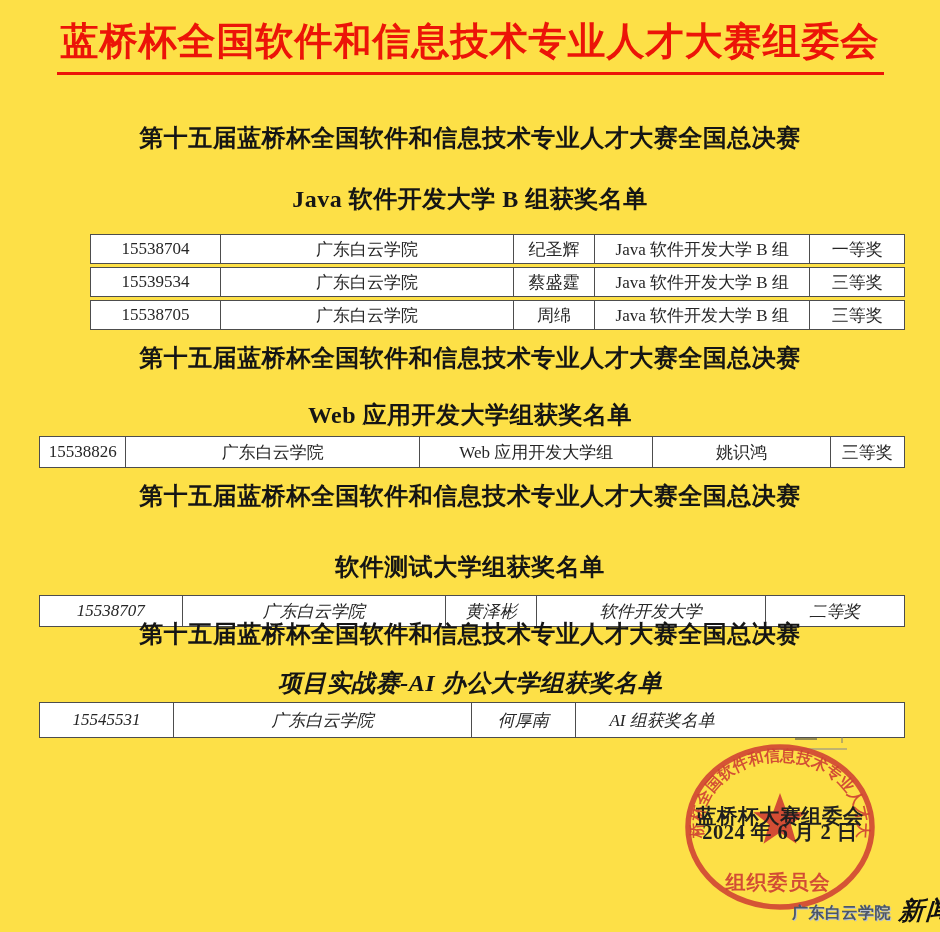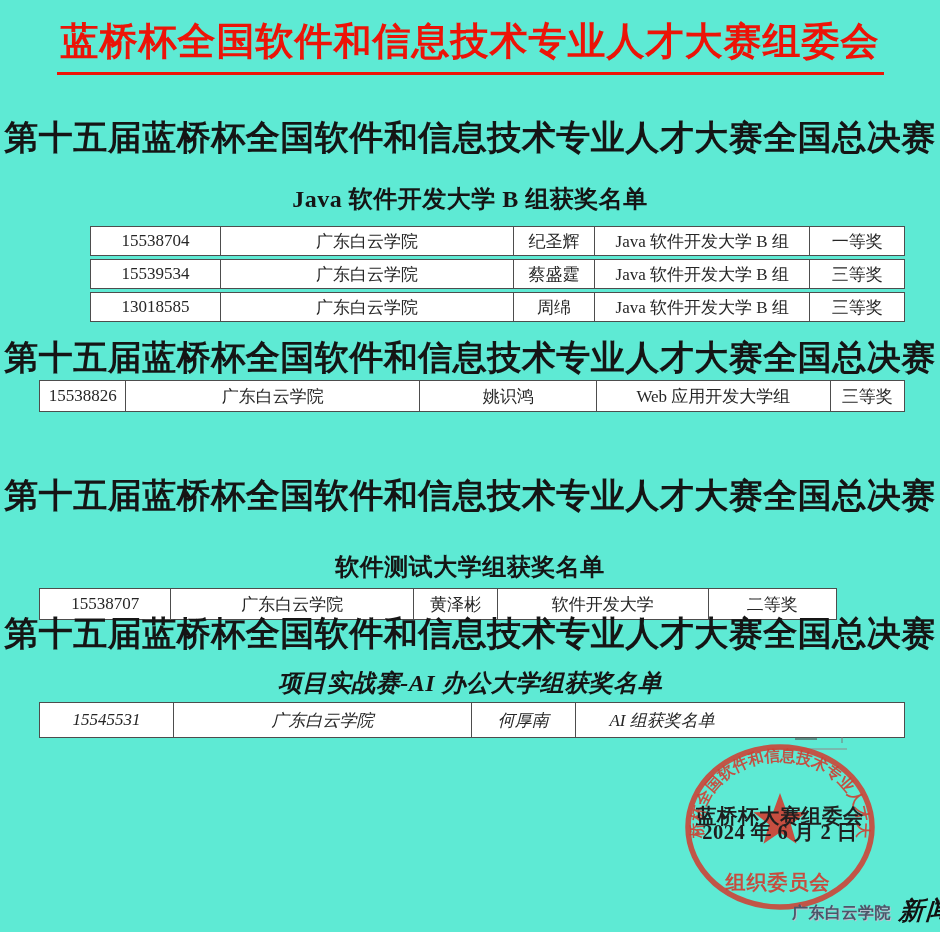--- a/index.html
+++ b/index.html
@@ -1,43 +1,43 @@
 <!DOCTYPE html>
 <html style="--red: #ec1408; --stamp: #cf4033; --wm: #4b5669;"><head>
 <meta charset="utf-8">
 <style>
   * { margin:0; padding:0; box-sizing:border-box; }
   html,body { width:940px; height:932px; }
   body { background:#ffffff; font-family:"Liberation Serif","DejaVu Serif",serif; color:#222; }
-  #doc { position:relative; width:940px; height:932px; overflow:hidden; background:#5eead4; }
+  #doc { position:relative; width:940px; height:932px; overflow:hidden; background:#fde047; }
 
   
   .title-wrap { position:absolute; top:16px; left:0; width:100%; text-align:center; }
   .org-title {
     display:inline-block;
     font-family:"Liberation Sans","DejaVu Sans",sans-serif;
     font-size:38px; font-weight:900; letter-spacing:1px;
     color:var(--red,#ec1408);
     border-bottom:3px solid var(--red,#ec1408);
     padding:2px 4px 6px 4px;
     line-height:1.25;
   }
 
   
   .sec { position:absolute; left:0; width:940px; }
   #sec1 { top:120px; } #sec2 { top:340px; } #sec3 { top:478px; } #sec4 { top:616px; }
-  .heading { text-align:center; font-size:34px; font-weight:700; line-height:36px; color:#151515; letter-spacing:0.5px; }
+  .heading { text-align:center; font-size:24px; font-weight:700; line-height:36px; color:#151515; letter-spacing:0.5px; }
   .subtitle { text-align:center; font-size:24px; font-weight:700; line-height:34px; color:#151515; letter-spacing:0.5px; }
   #sec1 .subtitle { margin-top:26px; } #sec2 .subtitle { margin-top:22px; }
   #sec3 .subtitle { margin-top:36px; } #sec4 .subtitle { margin-top:14px;font-style:italic; }
 
   .tablewrap { margin-left:42px; width:863px; }
-  #sec1 .tablewrap { margin-top:10px;padding-left:48px; }
+  #sec1 .tablewrap { margin-top:18px;padding-left:48px; }
   #sec2 .tablewrap { margin-top:4px; margin-left:39px; width:866px; }
-  #sec3 .tablewrap { margin-top:4px; margin-left:39px; width:798px; }
+  #sec3 .tablewrap { margin-top:11px; margin-left:39px; width:866px;font-style:italic; }
   #sec4 .tablewrap { margin-top:2px; margin-left:39px; width:866px;font-style:italic; }
 
   .trow { display:flex; border:1px solid #4d4d4d; background:#fff; margin-bottom:3px; }
   .trow:last-child { margin-bottom:0; }
   .t1 .trow { height:30px; } .t2 .trow { height:32px; } .t3 .trow { height:32px; } .t4 .trow { height:36px; }
   .tcell { display:flex; align-items:center; justify-content:center;
            border-right:1px solid #4d4d4d; font-size:17px; color:#262626;
            white-space:nowrap; overflow:hidden; }
   .tcell:last-child { border-right:none; }
   .t1 .c0{width:16%} .t1 .c1{width:36%} .t1 .c2{width:10%} .t1 .c3{width:26.5%} .t1 .c4{width:11.5%}
@@ -94,37 +94,38 @@
           <div class="tcell c4">一等奖</div>
         </div>
         <div class="trow">
           <div class="tcell c0">15539534</div>
           <div class="tcell c1">广东白云学院</div>
           <div class="tcell c2">蔡盛霆</div>
           <div class="tcell c3">Java 软件开发大学 B 组</div>
           <div class="tcell c4">三等奖</div>
         </div>
         <div class="trow">
-          <div class="tcell c0">13018585</div>
+          <div class="tcell c0">15538705</div>
           <div class="tcell c1">广东白云学院</div>
           <div class="tcell c2">周绵</div>
           <div class="tcell c3">Java 软件开发大学 B 组</div>
           <div class="tcell c4">三等奖</div>
         </div>
       </div>
   </div>
 
   <div class="sec" id="sec2">
     <div class="heading">第十五届蓝桥杯全国软件和信息技术专业人才大赛全国总决赛</div>
+    <div class="subtitle">Web 应用开发大学组获奖名单</div>
     <div class="tablewrap t2">
         <div class="trow">
           <div class="tcell c0">15538826</div>
           <div class="tcell c1">广东白云学院</div>
+          <div class="tcell c3">Web 应用开发大学组</div>
           <div class="tcell c2">姚识鸿</div>
-          <div class="tcell c3">Web 应用开发大学组</div>
           <div class="tcell c4">三等奖</div>
         </div>
       </div>
   </div>
 
   <div class="sec" id="sec3">
     <div class="heading">第十五届蓝桥杯全国软件和信息技术专业人才大赛全国总决赛</div>
     <div class="subtitle">软件测试大学组获奖名单</div>
     <div class="tablewrap t3">
         <div class="trow">

